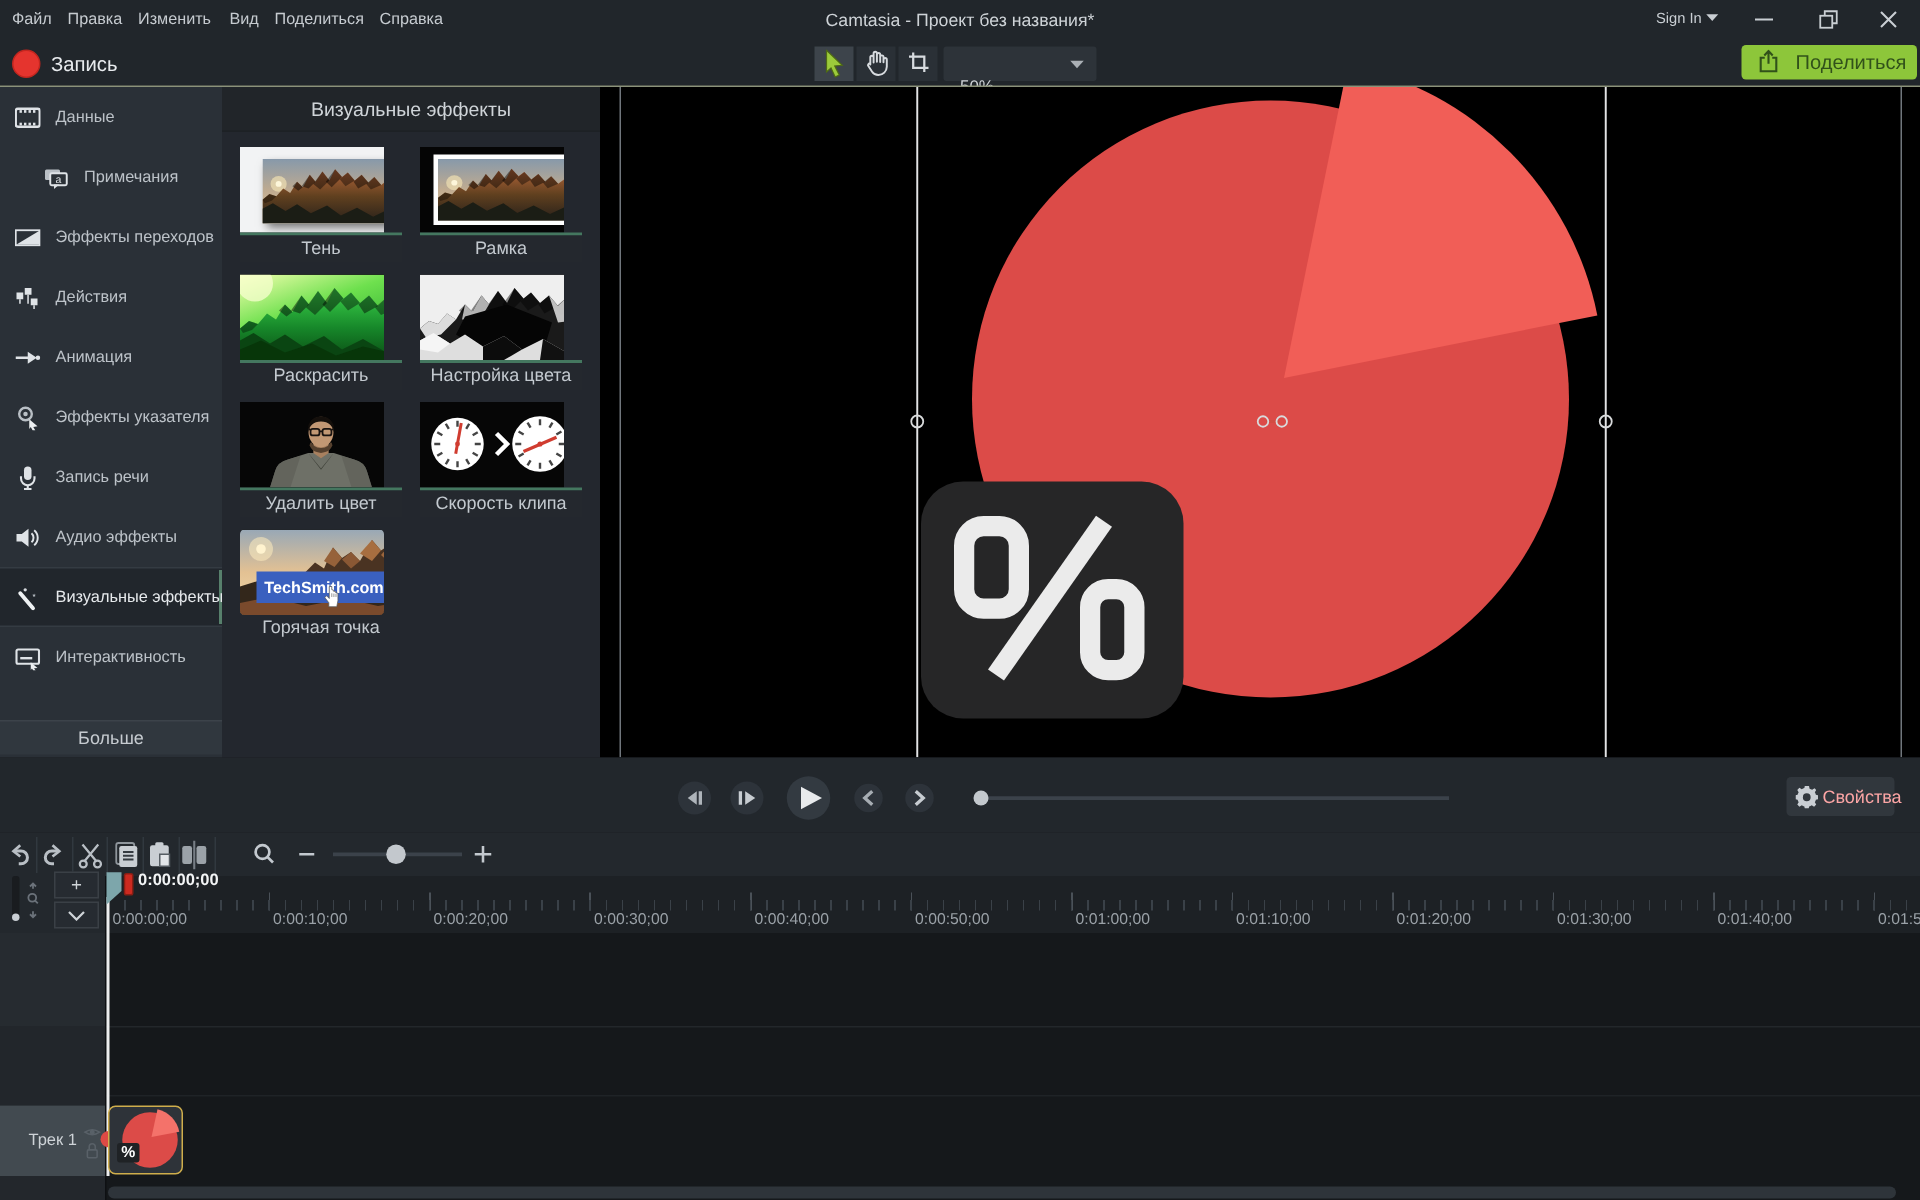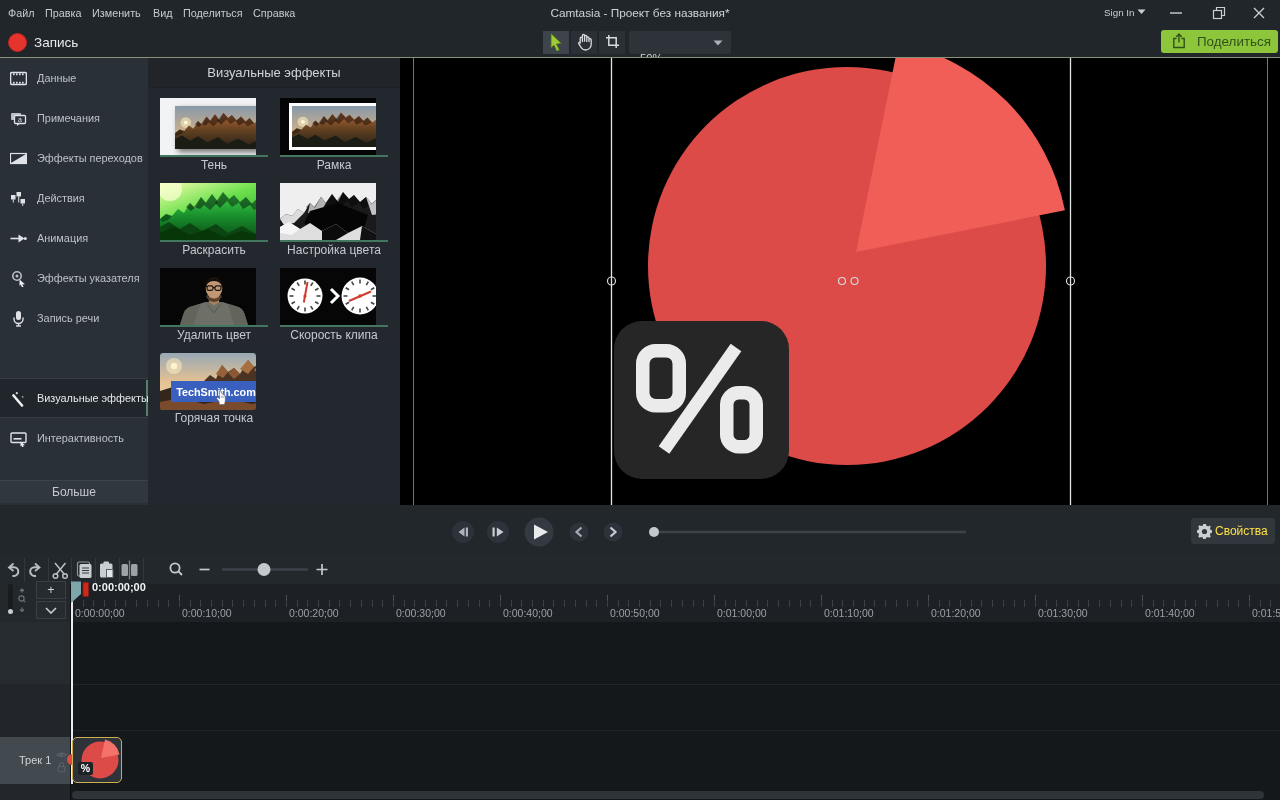--- a/index.html
+++ b/index.html
@@ -31,22 +31,22 @@
  font-size:13px;color:#cfd4d8;line-height:30px;border-bottom:1px solid #1d2125;}
 .tile{width:108px;}
 .tile-img{position:absolute;left:0;top:0;width:96px;height:57px;overflow:hidden;background:#000;}
 .tile-line{position:absolute;left:0;top:57px;width:108px;height:2px;background:#44775f;}
 .tile-label{position:absolute;left:0;top:59px;width:108px;height:18px;background:#24282e;
  text-align:center;font-size:12px;color:#c3c9cf;line-height:17px;white-space:nowrap;}
 
 #canvas{left:400px;top:58px;width:880px;height:447px;background:#000;overflow:hidden;}
 
 #playrow{left:0;top:505px;width:1280px;height:50px;background:#22272c;}
-#props{left:1191px;top:518px;width:84px;height:26px;background:#31373d;border-radius:3px;
- font-size:12px;color:#fde047;line-height:26px;text-align:left;padding-left:24px;}
+#props{left:1191px;top:518px;width:72px;height:26px;background:#31373d;border-radius:3px;
+ font-size:12px;color:#fca5a5;line-height:26px;text-align:left;padding-left:24px;}
 
 #tltoolbar{left:0;top:555px;width:1280px;height:29px;background:#23282d;}
 
 #timeline{left:0;top:584px;width:1280px;height:216px;background:#17191d;}
 .rlabel{position:absolute;top:23px;height:12px;font-size:10.5px;color:#9aa1a7;white-space:nowrap;}
 </style></head>
 <body>
 <div id="root">
   <div id="topbar" class="abs"></div>
 
@@ -122,21 +122,21 @@
           <rect x="9" y="3.4" width="1.6" height="1.8"></rect>
           <rect x="12" y="3.4" width="1.6" height="1.8"></rect>
           <rect x="3" y="11.8" width="1.6" height="1.8"></rect>
           <rect x="6" y="11.8" width="1.6" height="1.8"></rect>
           <rect x="9" y="11.8" width="1.6" height="1.8"></rect>
           <rect x="12" y="11.8" width="1.6" height="1.8"></rect>
         </g>
       </svg>
     <div class="side-label">Данные</div>
     </div>
-  <div class="abs side-item" style="top:98px;">
+  <div class="abs side-item" style="top:98px;margin-left:19px;">
     <svg class="side-icon" viewBox="0 0 17 17">
         <rect x="1" y="3" width="10" height="7" rx="1" fill="#b9bfc5"></rect>
         <g>
           <rect x="4.5" y="5.5" width="11" height="8" rx="1" fill="#2b3137" stroke="#dfe3e7" stroke-width="1.3"></rect>
           <path d="M7 13 L7 16 L10.5 13 Z" fill="#dfe3e7"></path>
           <text x="10" y="12" font-size="7" fill="#dfe3e7" text-anchor="middle" font-family="Liberation Sans">a</text>
         </g>
       </svg>
     <div class="side-label">Примечания</div>
     </div>
@@ -177,20 +177,28 @@
       </svg>
     <div class="side-label">Запись речи</div>
     </div>
   <div class="abs side-item" style="top:258px;">
     <svg class="side-icon" viewBox="0 0 17 17">
         <circle cx="7" cy="6" r="4.2" fill="none" stroke="#b9bfc5" stroke-width="1.6"></circle>
         <circle cx="7" cy="6" r="1.5" fill="#b9bfc5"></circle>
         <path d="M9.5 9.5 L15 14.2 L12.2 14.6 L13.6 17 L11.8 17 L10.5 14.6 L9.5 16 Z" fill="#eceff1"></path>
       </svg>
     <div class="side-label">Эффекты указателя</div>
+    </div>
+  <div class="abs side-item" style="top:338px;">
+    <svg class="side-icon" viewBox="0 0 17 17">
+        <path d="M1 6 L4.5 6 L9 2.5 L9 14.5 L4.5 11 L1 11 Z" fill="#dfe3e7"></path>
+        <path d="M11 5.5 A4 4 0 0 1 11 11.5" fill="none" stroke="#dfe3e7" stroke-width="1.3"></path>
+        <path d="M12.8 3.5 A6.5 6.5 0 0 1 12.8 13.5" fill="none" stroke="#dfe3e7" stroke-width="1.3"></path>
+      </svg>
+    <div class="side-label">Аудио эффекты</div>
     </div>
   <div class="abs side-item" style="top:378px;">
     <svg class="side-icon" viewBox="0 0 17 17">
         <path d="M3.5 5.5 L12 15.5" stroke="#eef1f3" stroke-width="2.6" stroke-linecap="round"></path>
         <circle cx="6.8" cy="3.2" r="1.1" fill="#d7dbdf"></circle>
         <path d="M11.5 6.5 l0.9 0 l0.3 -0.9 l0.3 0.9 l0.9 0 l-0.7 0.6 l0.3 0.9 l-0.8 -0.55 l-0.8 0.55 l0.3 -0.9 Z" fill="#b7bdc3"></path>
       </svg>
     <div class="side-label" style="color:#e6e9ec;">Визуальные эффекты</div>
     </div>
   <div class="abs side-item" style="top:418px;">

